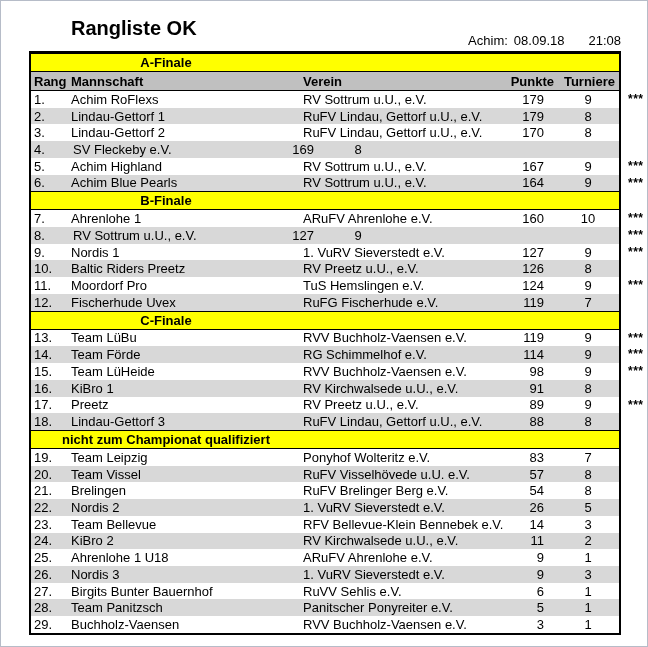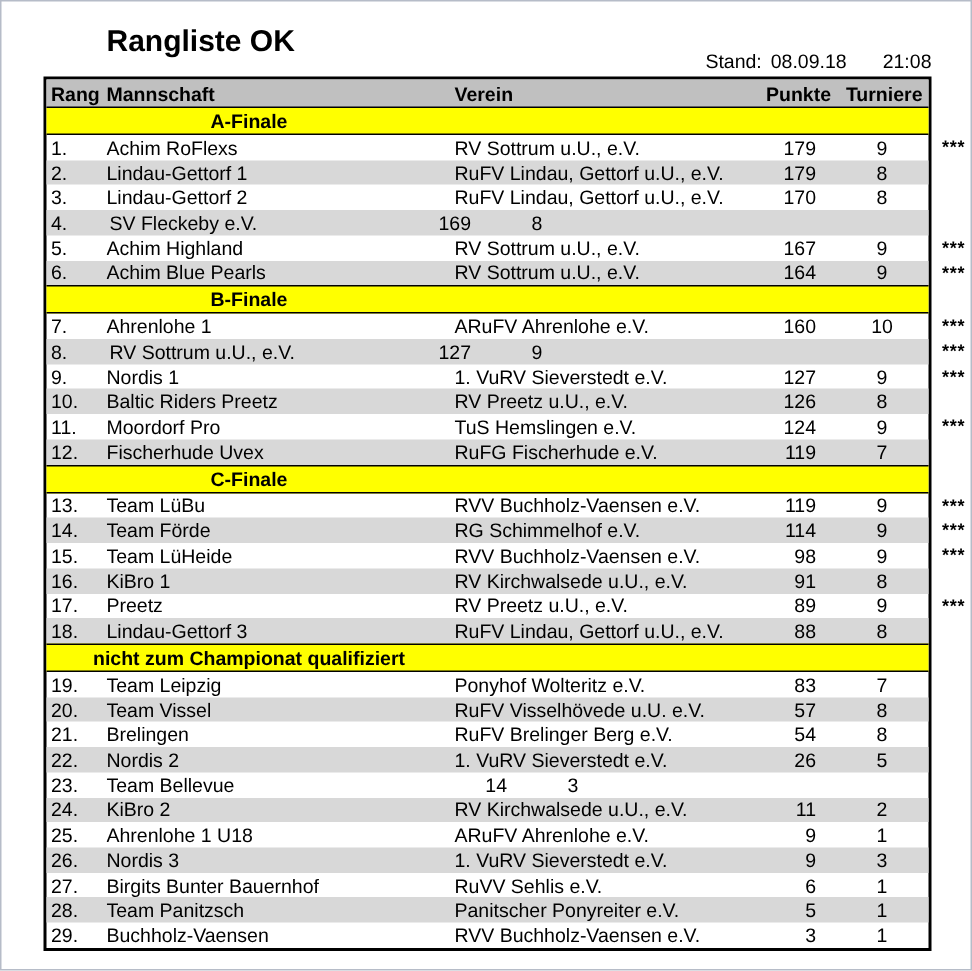--- a/index.html
+++ b/index.html
@@ -68,35 +68,35 @@
     font-size: 12px; font-weight: bold; letter-spacing: 0.5px;
     color: #000000;
   }
 </style>
 </head>
 <body>
 
 <div class="page-title">Rangliste OK</div>
 
 <div class="stand-line">
-  <span>Stand:</span><span class="stand-date">08.09.18</span><span class="stand-time">21:08</span>
+  <span>Achim:</span><span class="stand-date">08.09.18</span><span class="stand-time">21:08</span>
 </div>
 
 <div class="ranking-table">
-  <div class="trow header-row">
+  <div class="trow section-row">
+      <div class="section-label">A-Finale</div>
+    </div>
+
+<div class="trow header-row">
     <div class="col-rang">Rang</div>
     <div class="col-mann">Mannschaft</div>
     <div class="col-verein">Verein</div>
     <div class="col-punkte">Punkte</div>
     <div class="col-turniere">Turniere</div>
   </div>
-
-<div class="trow section-row">
-      <div class="section-label">A-Finale</div>
-    </div>
     <div class="trow">
       <div class="col-rang">1.</div>
       <div class="col-mann">Achim RoFlexs</div>
       <div class="col-verein">RV Sottrum u.U., e.V.</div>
       <div class="col-punkte">179</div>
       <div class="col-turniere">9</div>
       <span class="star-marker">***</span>
     </div>
     <div class="trow striped">
       <div class="col-rang">2.</div>
@@ -258,20 +258,21 @@
     <div class="trow striped">
       <div class="col-rang">22.</div>
       <div class="col-mann">Nordis 2</div>
       <div class="col-verein">1. VuRV Sieverstedt e.V.</div>
       <div class="col-punkte">26</div>
       <div class="col-turniere">5</div>
     </div>
     <div class="trow">
       <div class="col-rang">23.</div>
       <div class="col-mann">Team Bellevue</div>
+      <div class="col-verein">RFV Bellevue-Klein Bennebek e.V.</div>
       <div class="col-punkte">14</div>
       <div class="col-turniere">3</div>
     </div>
     <div class="trow striped">
       <div class="col-rang">24.</div>
       <div class="col-mann">KiBro 2</div>
       <div class="col-verein">RV Kirchwalsede u.U., e.V.</div>
       <div class="col-punkte">11</div>
       <div class="col-turniere">2</div>
     </div>

